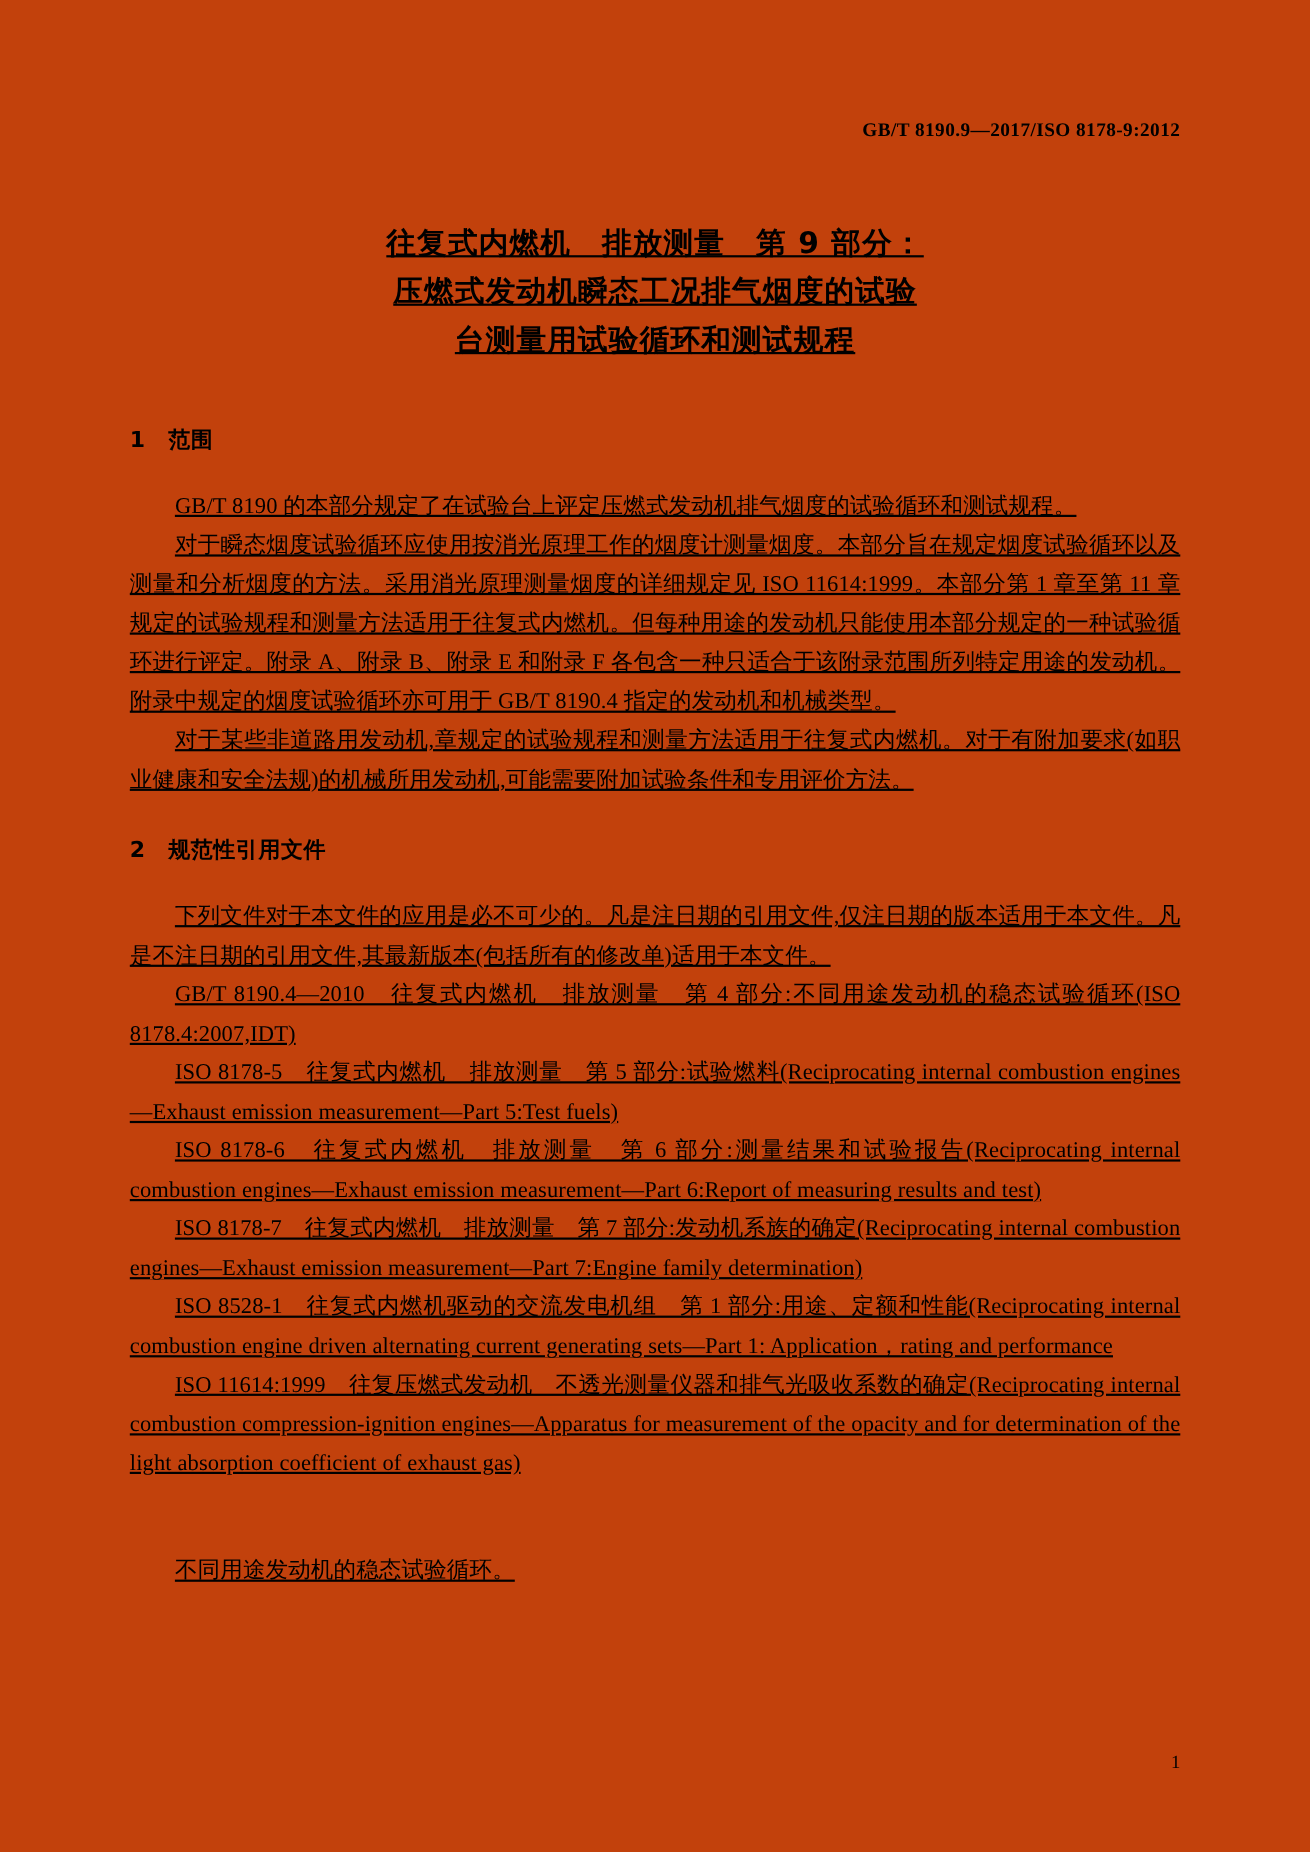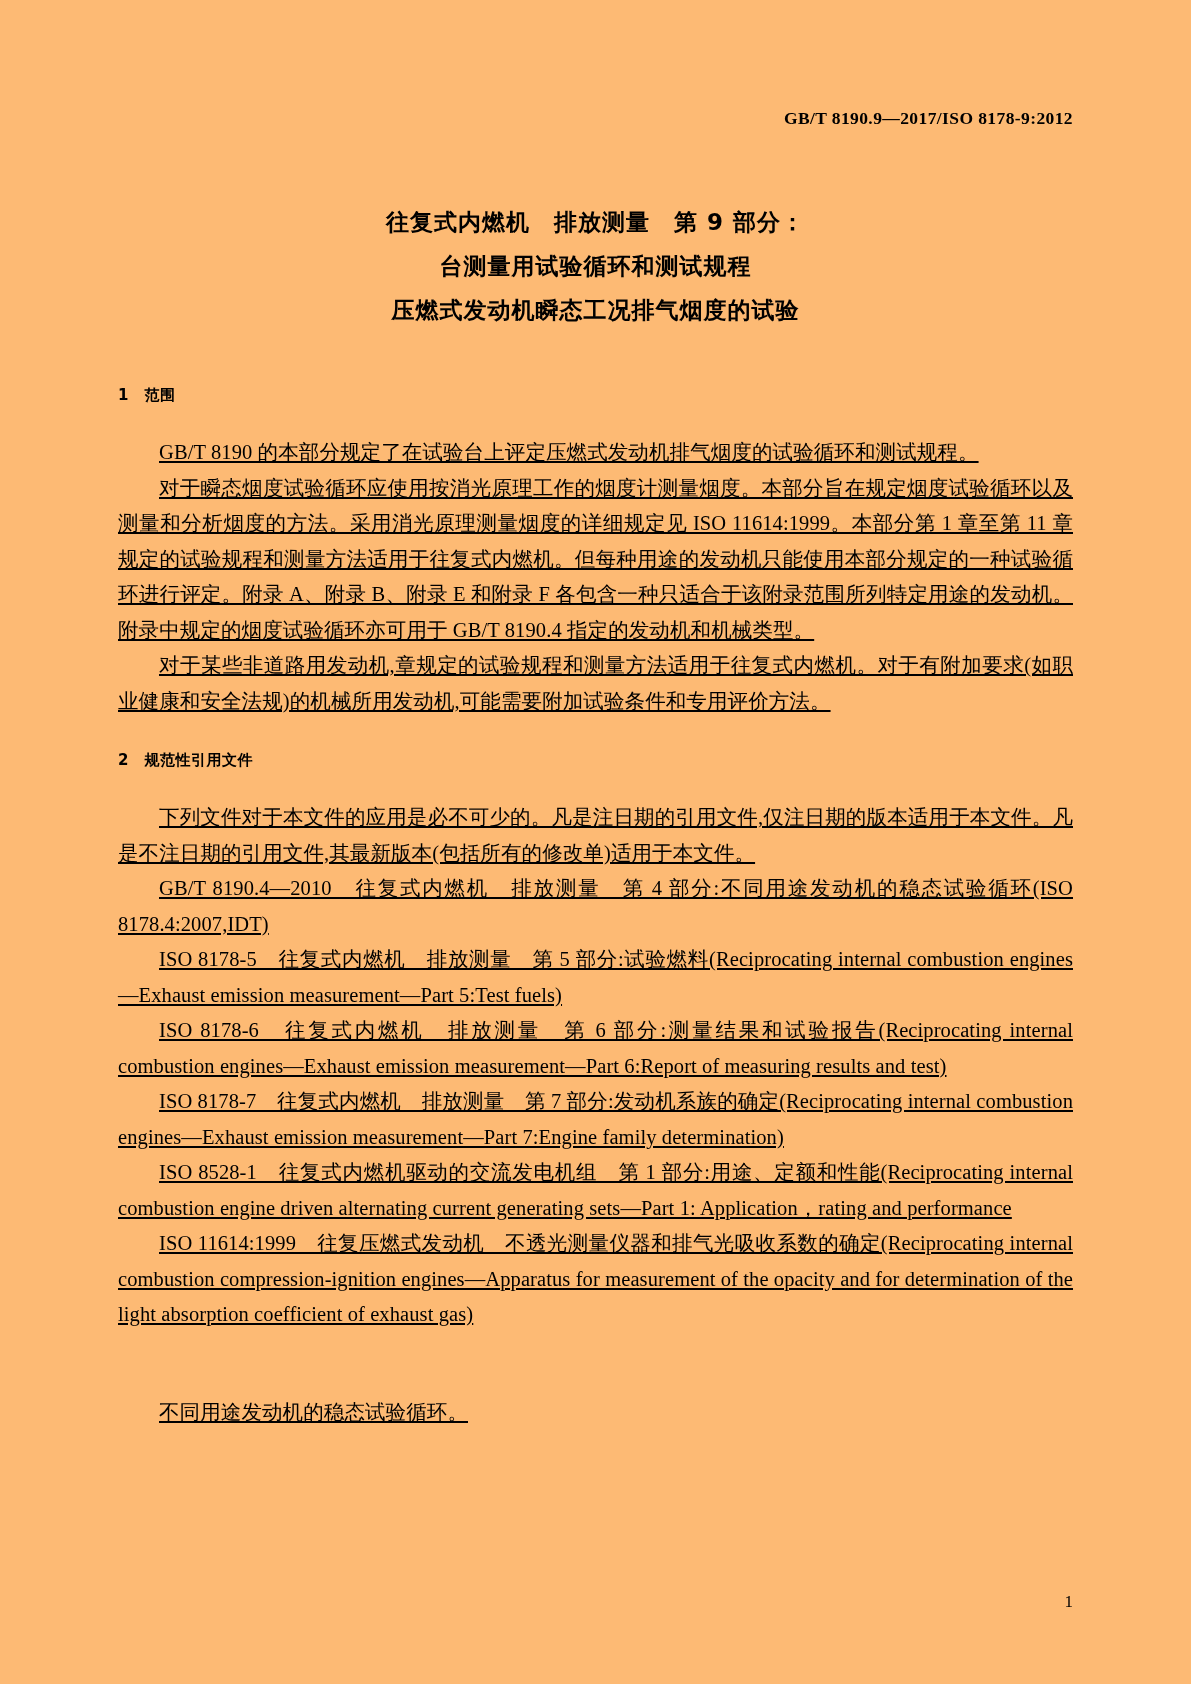--- a/index.html
+++ b/index.html
@@ -4,21 +4,21 @@
 <style>
   html, body {
     margin: 0;
     padding: 0;
     background: #ffffff;
   }
   .page {
     position: relative;
     width: 1191px;
     height: 1684px;
-    background: #fdba74;
+    background: #c2410c;
     margin: 0 auto;
     font-family: "Liberation Serif", "DejaVu Serif", serif;
     color: #000000;
     overflow: hidden;
   }
 
   
   .header {
     position: absolute;
     top: 108px;
@@ -33,39 +33,40 @@
 
   
   .doc-title {
     position: absolute;
     top: 200px;
     left: 118px;
     right: 118px;
     text-align: center;
     font-family: "DejaVu Sans", "Liberation Sans", sans-serif;
     font-weight: bold;
-    font-size: 23px;
+    font-size: 27px;
     line-height: 44px;
     letter-spacing: 1px;
+    text-decoration: underline;
   }
   .doc-title .tline { display: block; white-space: pre; }
 
   
   .content {
     position: absolute;
     top: 386px;
     left: 118px;
     width: 955px;
   }
 
   
   .clause-head {
     font-family: "DejaVu Sans", "Liberation Sans", sans-serif;
     font-weight: bold;
-    font-size: 15px;
+    font-size: 20px;
     letter-spacing: 0.5px;
     margin: 0;
     white-space: pre;
   }
   .gap-after-head { height: 30px; }
   .gap-before-head { height: 32px; }
 
   
   p.body {
     margin: 0;
@@ -90,22 +91,22 @@
 <body>
 
 <div class="page">
 
   <div class="header">
     <span>GB/T 8190.9—2017/ISO 8178-9:2012</span>
   </div>
 
   <div class="doc-title">
     <span class="tline">往复式内燃机　排放测量　第 9 部分：</span>
+    <span class="tline">压燃式发动机瞬态工况排气烟度的试验</span>
     <span class="tline">台测量用试验循环和测试规程</span>
-    <span class="tline">压燃式发动机瞬态工况排气烟度的试验</span>
   </div>
 
   <div class="content">
 
     <div class="clause-head">1　范围</div>
     <div class="gap-after-head"></div>
     <p class="body indent">GB/T 8190 的本部分规定了在试验台上评定压燃式发动机排气烟度的试验循环和测试规程。</p>
     <p class="body indent">对于瞬态烟度试验循环应使用按消光原理工作的烟度计测量烟度。本部分旨在规定烟度试验循环以及测量和分析烟度的方法。采用消光原理测量烟度的详细规定见 ISO 11614:1999。本部分第 1 章至第 11 章规定的试验规程和测量方法适用于往复式内燃机。但每种用途的发动机只能使用本部分规定的一种试验循环进行评定。附录 A、附录 B、附录 E 和附录 F 各包含一种只适合于该附录范围所列特定用途的发动机。附录中规定的烟度试验循环亦可用于 GB/T 8190.4 指定的发动机和机械类型。</p>
     <p class="body indent">对于某些非道路用发动机,章规定的试验规程和测量方法适用于往复式内燃机。对于有附加要求(如职业健康和安全法规)的机械所用发动机,可能需要附加试验条件和专用评价方法。</p>
 

